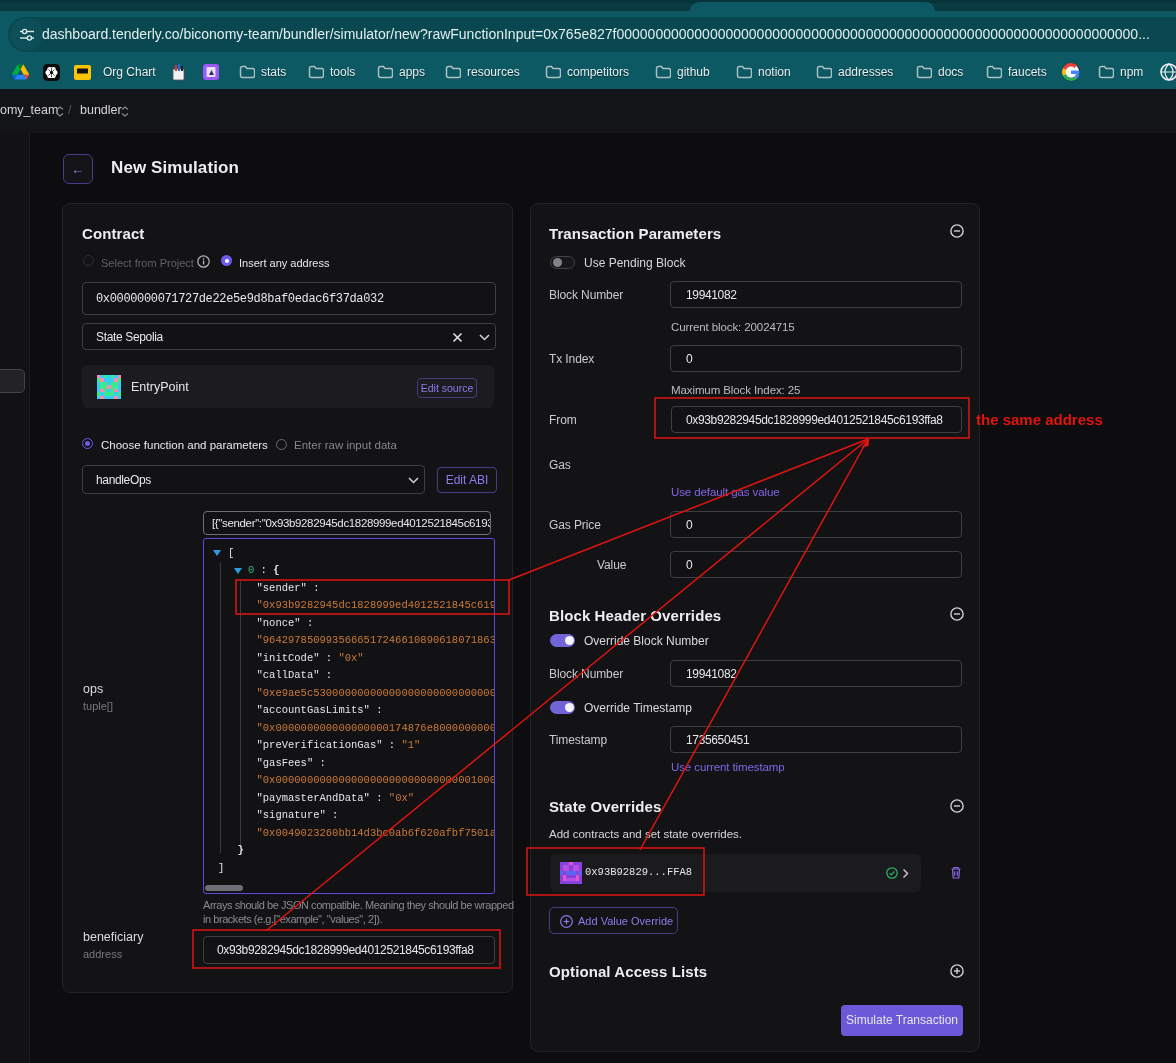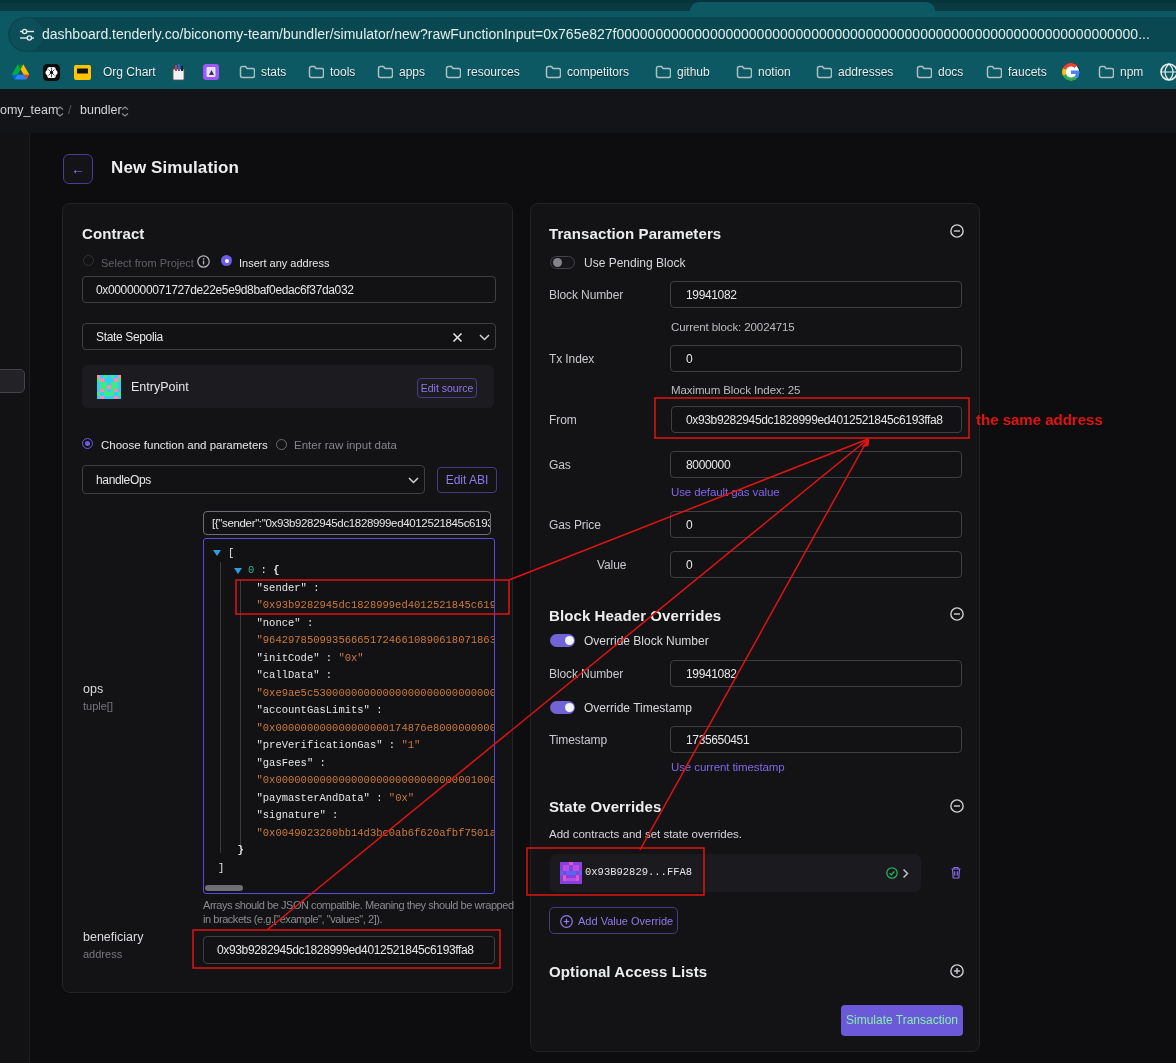--- a/index.html
+++ b/index.html
@@ -243,21 +243,21 @@
       <div class="radio" style="left:20px;top:51px;border:1px solid #303036;"></div>
       <div class="abs" style="left:38px;top:53px;color:#606067;font-size:11px;text-align:center;">Select from Project</div>
       <svg class="abs" style="left:134px;top:51px" width="13" height="13" viewBox="0 0 13 13">
           <circle cx="6.5" cy="6.5" r="5.7" fill="none" stroke="#b5b5bb" stroke-width="1.2"></circle>
           <rect x="5.9" y="5.5" width="1.3" height="4" fill="#b5b5bb"></rect>
           <rect x="5.9" y="3.2" width="1.3" height="1.4" fill="#b5b5bb"></rect>
         </svg>
       <div class="radio" style="left:158px;top:51px;background:#6c5ce7;"></div>
       <div class="abs" style="left:161.5px;top:54.5px;width:4px;height:4px;border-radius:50%;background:#fff;"></div>
       <div class="abs" style="left:176px;top:53px;color:#e9e9ec;font-size:11px;">Insert any address</div>
-      <div class="inp" style="left:19px;top:72px;width:414px;height:27px;">
+      <div class="inp" style="left:19px;top:78px;width:414px;height:33px;font-family:Liberation Mono, monospace;">
           <span>0x0000000071727de22e5e9d8baf0edac6f37da032</span>
         </div>
       <div class="inp" style="left:19px;top:119px;width:414px;height:27px;">
           <span>State Sepolia</span>
         <svg class="abs" style="left:369px;top:8px" width="11" height="11" viewBox="0 0 11 11">
             <path d="M1.5 1.5l8 8M9.5 1.5l-8 8" stroke="#e4e4e8" stroke-width="1.6"></path>
           </svg>
         <svg class="abs" style="left:396px;top:10px" width="11" height="7" viewBox="0 0 11 7">
             <path d="M1 1l4.5 4.5L10 1" stroke="#d2d2d7" stroke-width="1.5" fill="none"></path>
           </svg>
@@ -355,23 +355,20 @@
       <div class="lab" style="left:18px;top:148px;">Tx Index</div>
       <div class="inp" style="left:139px;top:141px;width:292px;height:27px;">
           <span style="left:15px;">0</span>
         </div>
       <div class="helper" style="left:140px;top:180px;">Maximum Block Index: 25</div>
       <div class="lab" style="left:18px;top:209px;">From</div>
       <div class="inp" style="left:140px;top:202px;width:291px;height:27px;">
           <span style="left:14px;">0x93b9282945dc1828999ed4012521845c6193ffa8</span>
         </div>
       <div class="lab" style="left:18px;top:254px;">Gas</div>
-      <div class="inp" style="left:139px;top:247px;width:292px;height:27px;">
-          <span style="left:15px;">8000000</span>
-        </div>
       <div class="link" style="left:140px;top:282px;">Use default gas value</div>
       <div class="lab" style="left:18px;top:314px;">Gas Price</div>
       <div class="inp" style="left:139px;top:307px;width:292px;height:27px;">
           <span style="left:15px;">0</span>
         </div>
       <div class="lab" style="left:18px;top:354px;margin-left:48px;">Value</div>
       <div class="inp" style="left:139px;top:347px;width:292px;height:27px;">
           <span style="left:15px;">0</span>
         </div>
       <div class="h2" style="left:18px;top:403px;">Block Header Overrides</div>
@@ -438,21 +435,21 @@
             <line x1="6.5" y1="3.7" x2="6.5" y2="9.3" stroke="#9079ec" stroke-width="1.2"></line>
           </svg>
         <div class="abs" style="left:28px;top:7px;font-size:11px;color:#9079ec;white-space:nowrap;">Add Value Override</div>
       </div>
       <div class="h2" style="left:18px;top:759px;">Optional Access Lists</div>
       <svg class="abs" style="left:419px;top:760px" width="14" height="14" viewBox="0 0 16 16">
           <circle cx="8" cy="8" r="7" fill="none" stroke="#d0d0d5" stroke-width="1.6"></circle>
           <line x1="4.5" y1="8" x2="11.5" y2="8" stroke="#d0d0d5" stroke-width="1.6"></line>
           <line x1="8" y1="4.5" x2="8" y2="11.5" stroke="#d0d0d5" stroke-width="1.6"></line>
         </svg>
-      <div class="abs" style="left:310px;top:801px;width:122px;height:31px;background:#6b59d9;border-radius:4px;color:#86efac;font-size:12px;text-align:center;line-height:31px;">Simulate Transaction</div>
+      <div class="abs" style="left:310px;top:801px;width:122px;height:31px;background:#6b59d9;border-radius:4px;color:#e5e5e5;font-size:12px;text-align:center;line-height:31px;">Simulate Transaction</div>
     </div>
   </div>
 
   <svg id="anno" class="abs" style="left:0;top:0;z-index:50" width="1176" height="1063" viewBox="0 0 1176 1063" fill="none">
     <rect x="655" y="398" width="314" height="40" stroke="#e01410" stroke-width="1.5"></rect>
     <rect x="236" y="580" width="273" height="34" stroke="#e01410" stroke-width="1.5"></rect>
     <rect x="193" y="930" width="307" height="38" stroke="#e01410" stroke-width="1.5"></rect>
     <rect x="527" y="848" width="177" height="47" stroke="#e01410" stroke-width="1.5"></rect>
     <line x1="868" y1="439" x2="509" y2="580" stroke="#e01410" stroke-width="1.5"></line>
     <line x1="868" y1="439" x2="267" y2="930" stroke="#e01410" stroke-width="1.5"></line>

